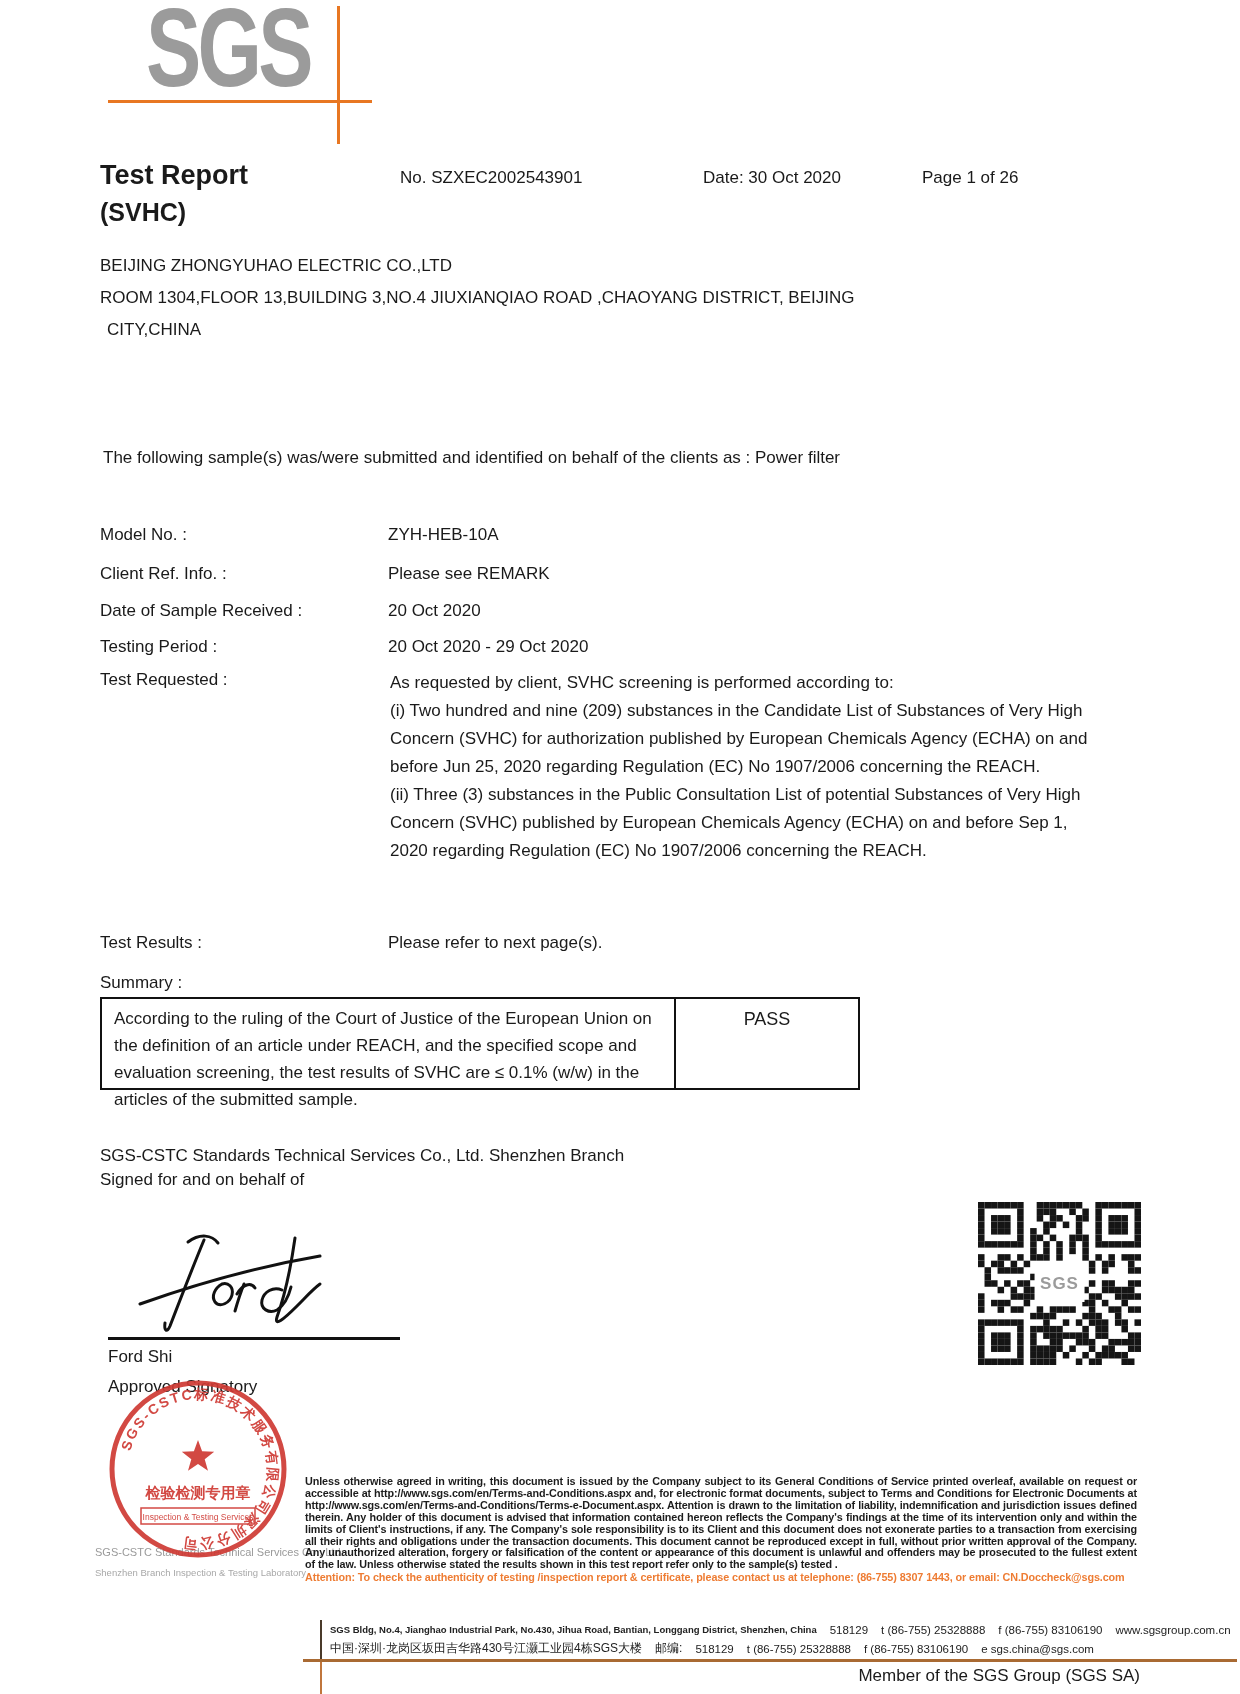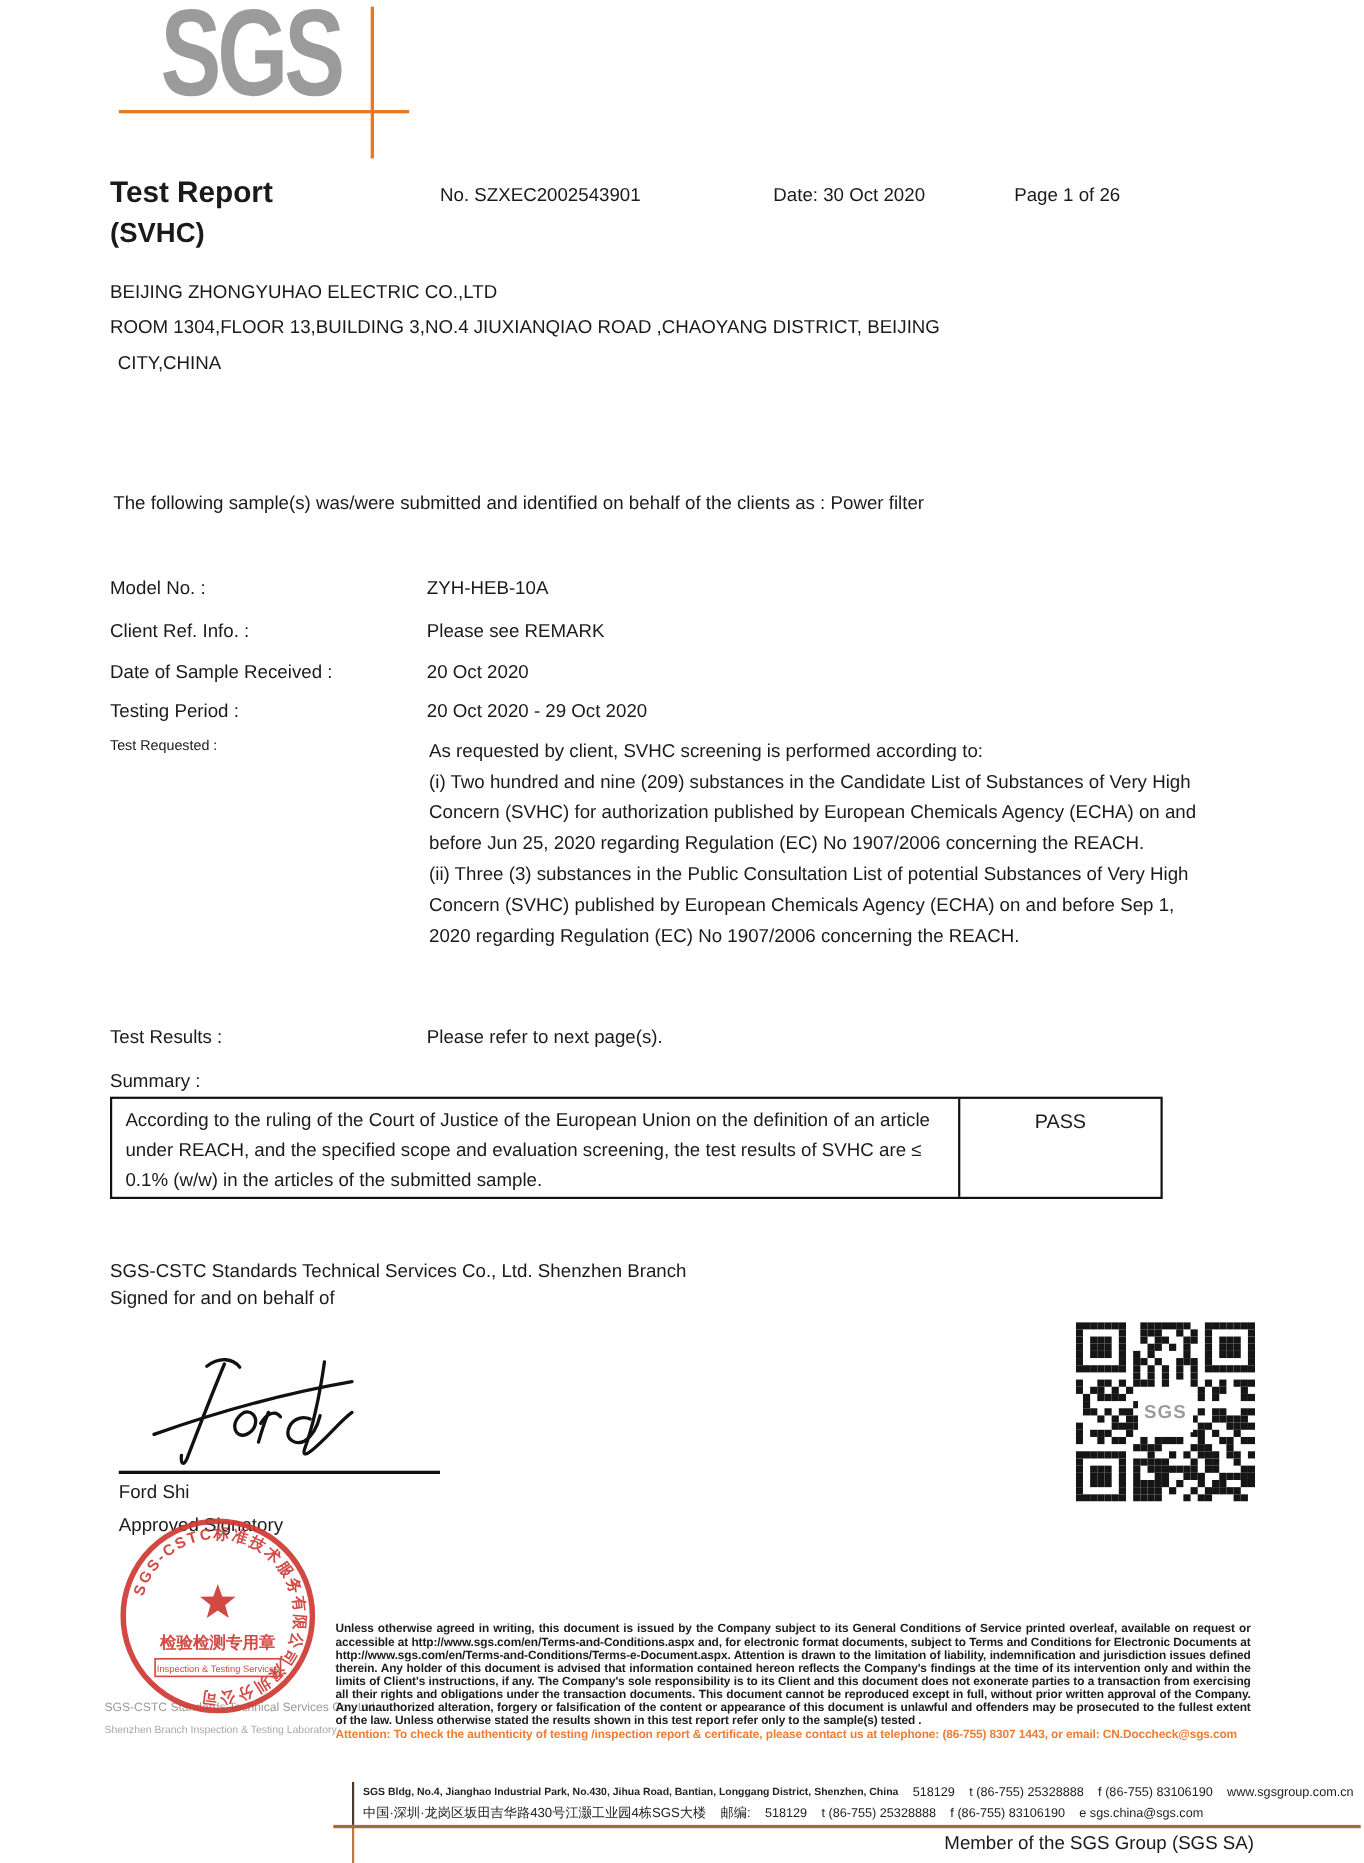--- a/index.html
+++ b/index.html
@@ -19,27 +19,27 @@
   .meta-no{left:400px;}
   .meta-date{left:703px;}
   .meta-page{left:922px;}
   
   .client{position:absolute;left:100px;top:250px;font-size:17px;line-height:32px;}
   .client .indent{padding-left:7px;}
   .intro{position:absolute;left:103px;top:448px;font-size:17px;}
   
   .field-row{position:absolute;left:100px;width:980px;font-size:17px;}
   .field-row .val{position:absolute;left:288px;top:0;}
-  .tr-label{position:absolute;left:100px;top:670px;font-size:13px;}
+  .tr-label{position:absolute;left:100px;top:670px;font-size:17px;}
   .tr-para{position:absolute;left:390px;top:669px;width:700px;font-size:17px;line-height:28px;}
   .results-label{position:absolute;left:100px;top:933px;font-size:17px;}
   .results-val{position:absolute;left:388px;top:933px;font-size:17px;}
   .summary-label{position:absolute;left:100px;top:973px;font-size:17px;}
   
-  .summary-table{position:absolute;left:100px;top:997px;width:957px;height:93px;border:2px solid #111;
+  .summary-table{position:absolute;left:100px;top:997px;width:760px;height:93px;border:2px solid #111;
                  display:flex;box-sizing:border-box;}
   .summary-text{flex:1;padding:6px 12px;font-size:17px;line-height:27px;border-right:2px solid #111;}
   .summary-verdict{width:182px;text-align:center;padding-top:10px;font-size:18px;}
   
   .signed{position:absolute;left:100px;top:1144px;font-size:17px;line-height:24px;}
   .sig-svg{position:absolute;left:130px;top:1226px;}
   .sig-line{position:absolute;left:108px;top:1337px;width:292px;height:3px;background:#111;}
   .sig-name{position:absolute;left:108px;top:1347px;font-size:17px;}
   .sig-role{position:absolute;left:108px;top:1377px;font-size:17px;}
   

